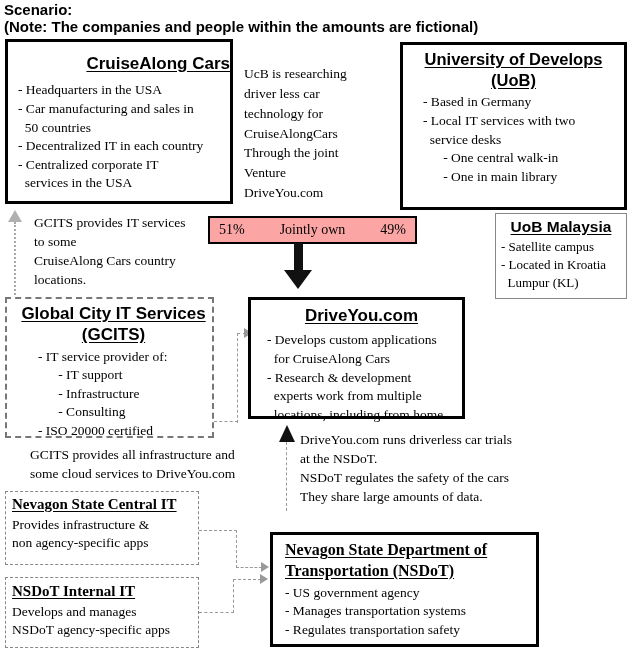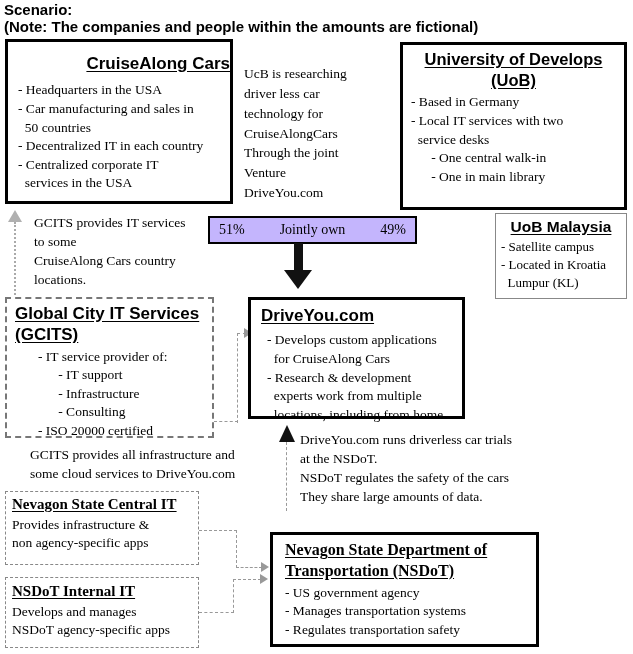--- a/index.html
+++ b/index.html
@@ -13,38 +13,38 @@
     font-size:15px; line-height:17px; white-space:pre-wrap;
   }
   .box { position:absolute; box-sizing:border-box; background:#fff; }
   .b-thick { border:3px solid #000; }
   .b-dash  { border:2px dashed #777; }
   .b-dash-thin { border:1.5px dashed #888; }
   .b-gray  { border:1.5px solid #888; }
   .title-sans {
     font-family:"Liberation Sans", sans-serif; font-weight:bold;
     text-decoration:underline; text-underline-offset:2px;
-    white-space:pre-wrap; line-height:1.25;
+    white-space:pre-wrap; line-height:1.25;text-align:center;
   }
   .title-serif {
     font-family:"Liberation Serif", serif; font-weight:bold;
     text-decoration:underline; text-underline-offset:2px;
     white-space:pre-wrap; line-height:1.3;
   }
   .body-serif {
     font-family:"Liberation Serif", serif; font-size:13.5px;
     line-height:1.38; white-space:pre-wrap;
   }
   .note-serif {
     position:absolute; font-family:"Liberation Serif", serif;
     font-size:13.5px; line-height:1.4; white-space:pre-wrap;
   }
   .bar {
     position:absolute; display:flex; align-items:center;
-    justify-content:space-between; border:2.5px solid #000; background:#c4b5fd;
+    justify-content:space-between; border:2.5px solid #000; background:#fca5a5;
     font-size:14px; padding:0 9px; box-sizing:border-box;
   }
   .hline { position:absolute; border-top:1.5px dashed #999; height:0; }
   .vline { position:absolute; border-left:1.5px dashed #999; width:0; }
   .vdot  { position:absolute; border-left:2px dotted #aaa; width:0; }
   .tri   { position:absolute; width:0; height:0; }
   .tri-right-gray { border-top:5px solid transparent; border-bottom:5px solid transparent; border-left:8px solid #999; }
   .tri-up-gray    { border-left:7px solid transparent; border-right:7px solid transparent; border-bottom:12px solid #b0b0b0; }
   .tri-up-black   { border-left:8px solid transparent; border-right:8px solid transparent; border-bottom:17px solid #111; }
   .tri-down-black { border-left:14px solid transparent; border-right:14px solid transparent; border-top:19px solid #111; }
@@ -72,21 +72,21 @@
 driver less car
 technology for
 CruiseAlongCars
 Through the joint
 Venture
 DriveYou.com</div>
 
   <div class="box b-thick" style="left:400px; top:42px; width:227px; height:168px;">
     <div class="title-sans" style="font-size:16.5px; text-align:center; margin-top:4px;">University of Develops
 (UoB)</div>
-    <div class="body-serif" style="padding:3px 18px 0 8px;">- Based in Germany
+    <div class="body-serif" style="padding:3px 18px 0 8px;margin-left:12px;">- Based in Germany
 - Local IT services with two
   service desks
       - One central walk-in
       - One in main library</div>
   </div>
 
   <div class="bar" style="left:208px; top:216px; width:209px; height:28px;">
     <span>51%</span>
     <span>Jointly own</span>
     <span>49%</span>

